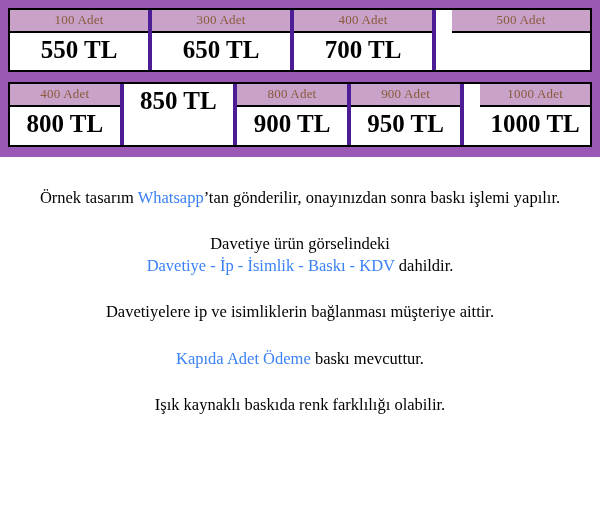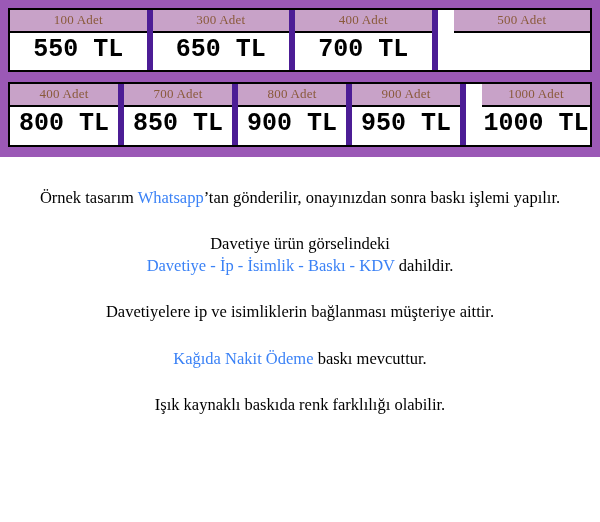--- a/index.html
+++ b/index.html
@@ -29,40 +29,40 @@
     border: 2px solid #000000;
     background: #ffffff;
   }
   .price-row + .price-row {
     margin-top: 10px;
   }
 
   .price-cell {
     flex: 1 1 0;
     box-sizing: border-box;
-    border-right: 6px solid #4c1d95;
+    border-right: 4px solid #4c1d95;
     background: #ffffff;
     text-align: center;
   }
   .price-cell:last-child {
     border-right: none;
     margin-left: 16px;
   }
 
   .qty {
     font-family: "Liberation Serif", serif;
     font-size: 13px;
     color: #8a5a3b;
     background: #c8a2c8;
     padding: 2px 0 3px 0;
     border-bottom: 2px solid #000000;
     letter-spacing: 0.2px;
   }
   .amount {
-    font-family: Liberation Mono, monospace;
+    font-family: Liberation Serif, serif;
     font-size: 25px;
     font-weight: bold;
     color: #000000;
     padding: 4px 0 7px 0;
     line-height: 1.05;
   }
 
   .notes {
     padding: 30px 10px 0 10px;
     box-sizing: border-box;
@@ -109,21 +109,20 @@
       <div class="qty">500 Adet</div>
     </div>
   </div>
 
   <div class="price-row">
     <div class="price-cell">
       <div class="qty">400 Adet</div>
       <div class="amount">800 TL</div>
     </div>
     <div class="price-cell">
-      <div class="qty">700 Adet</div>
       <div class="amount">850 TL</div>
     </div>
     <div class="price-cell">
       <div class="qty">800 Adet</div>
       <div class="amount">900 TL</div>
     </div>
     <div class="price-cell">
       <div class="qty">900 Adet</div>
       <div class="amount">950 TL</div>
     </div>
@@ -136,18 +135,18 @@
 </div>
 
 <div class="notes">
 
   <p class="note"><span>Örnek tasarım </span><span class="red">Whatsapp</span><span>’tan gönderilir, onayınızdan sonra baskı işlemi yapılır.</span></p>
 
   <p class="note"><span class="note-line">Davetiye ürün görselindeki</span><span class="red">Davetiye - İp - İsimlik - Baskı - KDV</span><span> dahildir.</span></p>
 
   <p class="note">Davetiyelere ip ve isimliklerin bağlanması müşteriye aittir.</p>
 
-  <p class="note"><span class="red">Kağıda Nakit Ödeme</span><span> baskı mevcuttur.</span></p>
+  <p class="note"><span class="red">Kapıda Adet Ödeme</span><span> baskı mevcuttur.</span></p>
 
 
   <p class="note last">Işık kaynaklı baskıda renk farklılığı olabilir.</p>
 
 </div>
 
 </body></html>

